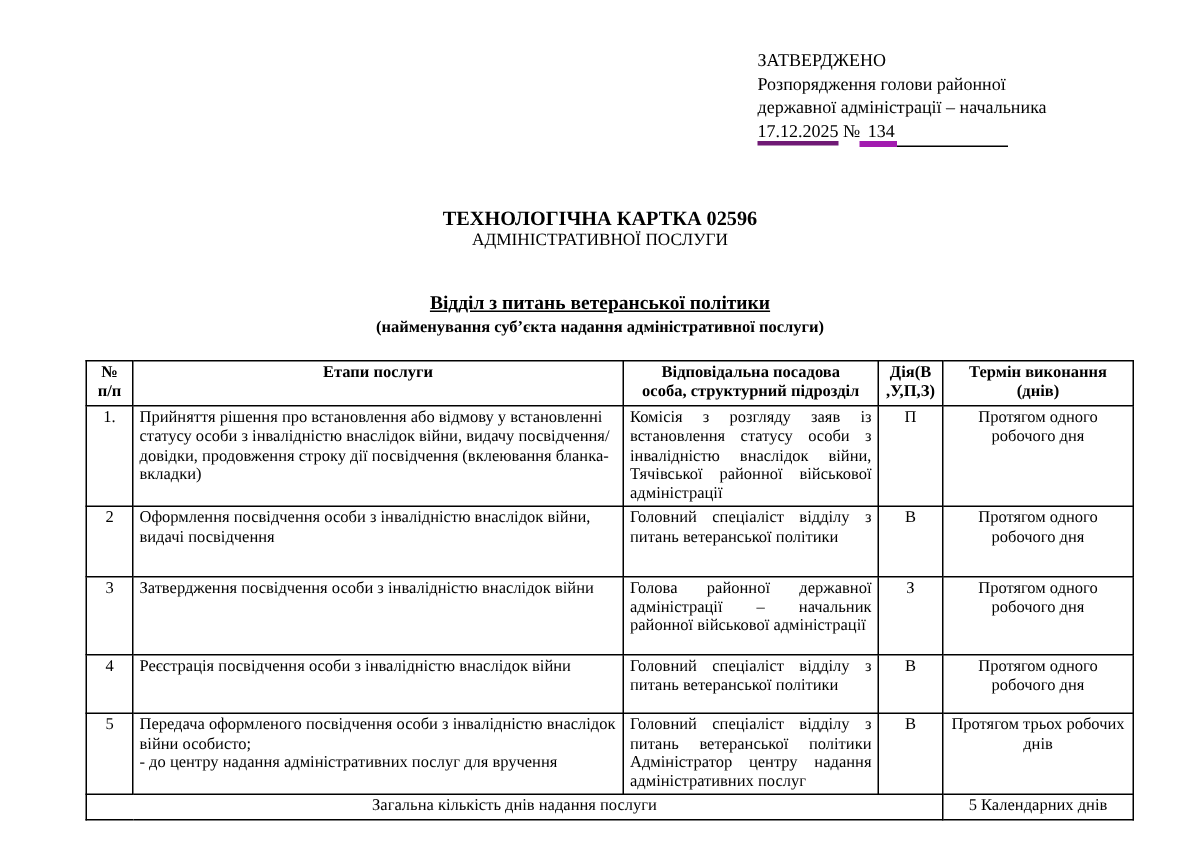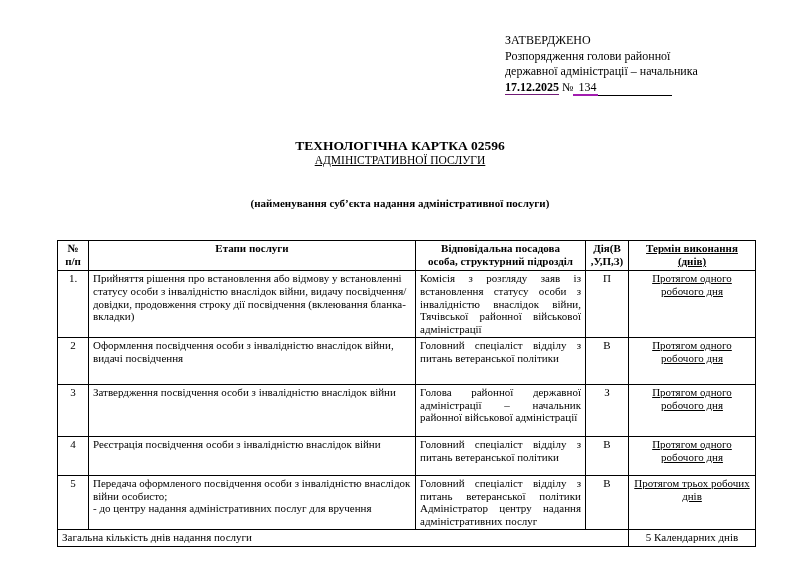--- a/index.html
+++ b/index.html
@@ -23,27 +23,26 @@
     left: 505px;
     top: 33px;
     width: 258px;
     font-size: 12px;
     line-height: 15.5px;
     text-align: left;
   }
   .apr-date-line { margin-top: 0px; }
   .u {
     display: inline-block;
-    border-bottom: 1px solid #701a75;
+    border-bottom: 3px solid #701a75;
     line-height: 14px;
-    font-weight: bold;
   }
   .num-u {
     display: inline-block;
-    border-bottom: 2px solid #a21caf;
+    border-bottom: 4px solid #a21caf;
     padding-left: 5px;
     padding-right: 2px;
     line-height: 14px;
   }
   .tail-u {
     display: inline-block;
     border-bottom: 1px solid #000;
     width: 74px;
     height: 13px;
     vertical-align: bottom;
@@ -51,21 +50,21 @@
 
   
   .titleblock {
     position: absolute;
     left: 0;
     top: 138px;
     width: 800px;
     text-align: center;
   }
   .t1 { font-weight: bold; font-size: 13.5px; line-height: 15px; }
-  .t2 { font-size: 11.5px; line-height: 13px; margin-top: 1px; text-decoration: underline; }
+  .t2 { font-size: 11.5px; line-height: 13px; margin-top: 1px; }
   .t3 { font-weight: bold; font-size: 13px; line-height: 14px; margin-top: 2px; }
 
   
   .sectionblock {
     position: absolute;
     left: 0;
     top: 195px;
     width: 800px;
     text-align: center;
   }
@@ -97,49 +96,50 @@
   }
   .service-table th {
     font-weight: bold;
     text-align: center;
     padding: 1px 2px;
   }
   .c-num  { text-align: center; padding: 1px 2px; }
   .c-stage{ text-align: left; }
   .c-resp { text-align: justify; }
   .c-act  { text-align: center; }
-  .c-term { text-align: center; text-decoration: underline; }
+  .c-term { text-align: center; }
   tr.hrow { height: 30px; }
   tr.r1 { height: 60px; }
   tr.r2 { height: 47px; }
   tr.r3 { height: 52px; }
   tr.r4 { height: 39px; }
   tr.r5 { height: 53px; }
   tr.frow { height: 17px; }
-  .f-label { text-align: left; font-weight: normal; }
+  .f-label { text-align: center; font-weight: normal; }
   .f-value { text-align: center; }
 </style>
 </head>
 <body>
 
 <div class="page">
 
   <div class="approval">
     <div class="apr-line">ЗАТВЕРДЖЕНО</div>
     <div class="apr-line">Розпорядження голови районної</div>
     <div class="apr-line">державної адміністрації – начальника</div>
     <div class="apr-date-line"><span class="u">17.12.2025</span> <span>№</span><span class="num-u">134</span><span class="tail-u"></span></div>
   </div>
 
   <div class="titleblock">
     <div class="t1">ТЕХНОЛОГІЧНА КАРТКА 02596</div>
     <div class="t2">АДМІНІСТРАТИВНОЇ ПОСЛУГИ</div>
   </div>
 
   <div class="sectionblock">
+    <div class="h1">Відділ з питань ветеранської політики</div>
     <div class="cap">(найменування суб’єкта надання адміністративної послуги)</div>
   </div>
 
   <table class="service-table">
     <colgroup>
       <col style="width:31px">
       <col style="width:327px">
       <col style="width:170px">
       <col style="width:43px">
       <col style="width:127px">

